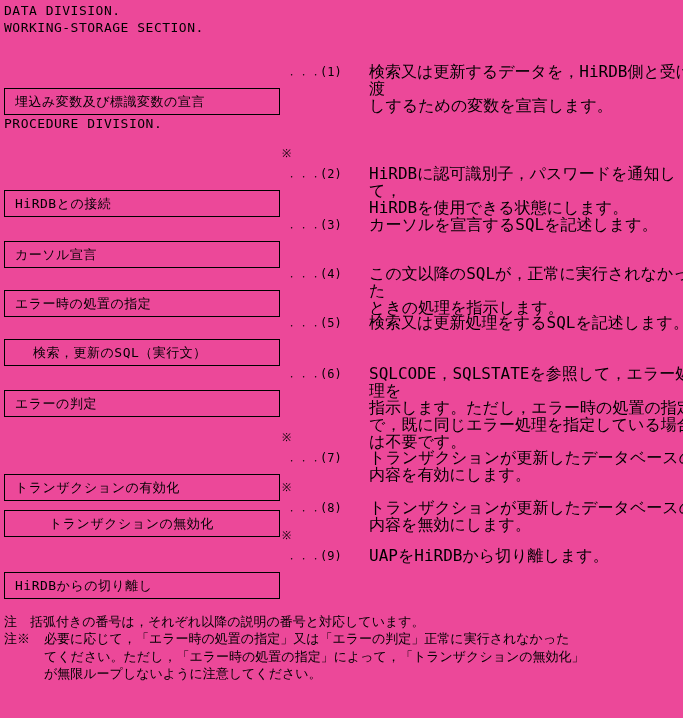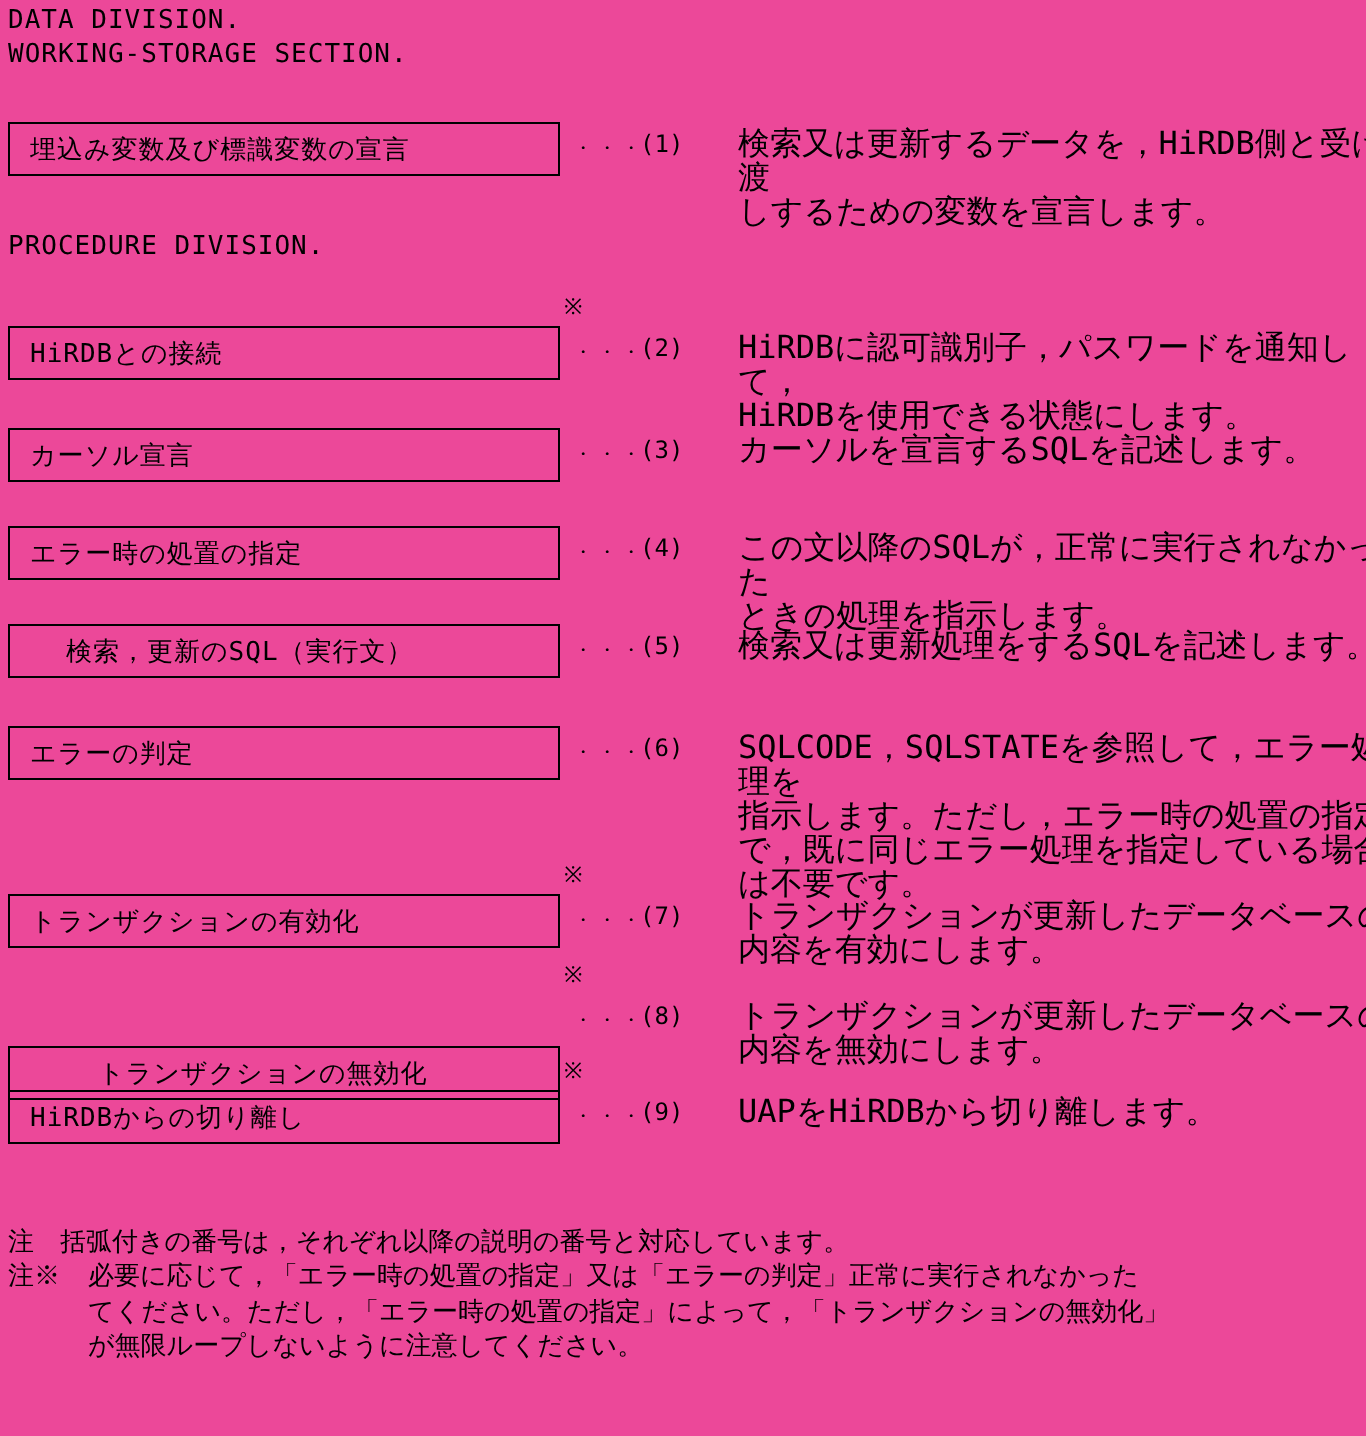--- a/index.html
+++ b/index.html
@@ -19,20 +19,21 @@
   #hdr-data-division     { top:3px; }
   #hdr-working-storage   { top:20px; }
   #hdr-procedure-division{ top:116px; }
   .step-box {
     position:absolute; left:4px;
     width:276px; height:27px;
     box-sizing:border-box;
     border:1px solid #000000;
     display:flex; align-items:center;
     padding-left:10px;
+    margin-top:27px;
   }
   .step-box-label {
     font-size:13px; letter-spacing:0.5px;
     white-space:pre;
   }
   .asterisk {
     position:absolute; left:282px;
     font-size:11px; line-height:11px;
   }
   .dots {
@@ -119,21 +120,21 @@
 で，既に同じエラー処理を指定している場合
 は不要です。</div>
       <div class="step-box" style="top: 447px;">
         <span class="step-box-label">トランザクションの有効化</span>
       </div>
       <span class="asterisk" style="top: 432px;">※</span>
       <span class="dots" style="top: 455px;">・・・</span>
       <span class="step-num" style="top: 450px;">(7)</span>
       <div class="step-desc" style="top: 449px;">トランザクションが更新したデータベースの
 内容を有効にします。</div>
-      <div class="step-box" style="top: 523px; padding-left: 44px;">
+      <div class="step-box" style="top: 483px; padding-left: 44px;">
         <span class="step-box-label">トランザクションの無効化</span>
       </div>
       <span class="asterisk" style="top: 482px;">※</span>
       <span class="dots" style="top: 505px;">・・・</span>
       <span class="step-num" style="top: 500px;">(8)</span>
       <div class="step-desc" style="top: 499px;">トランザクションが更新したデータベースの
 内容を無効にします。</div>
       <div class="step-box" style="top: 545px;">
         <span class="step-box-label">HiRDBからの切り離し</span>
       </div>

